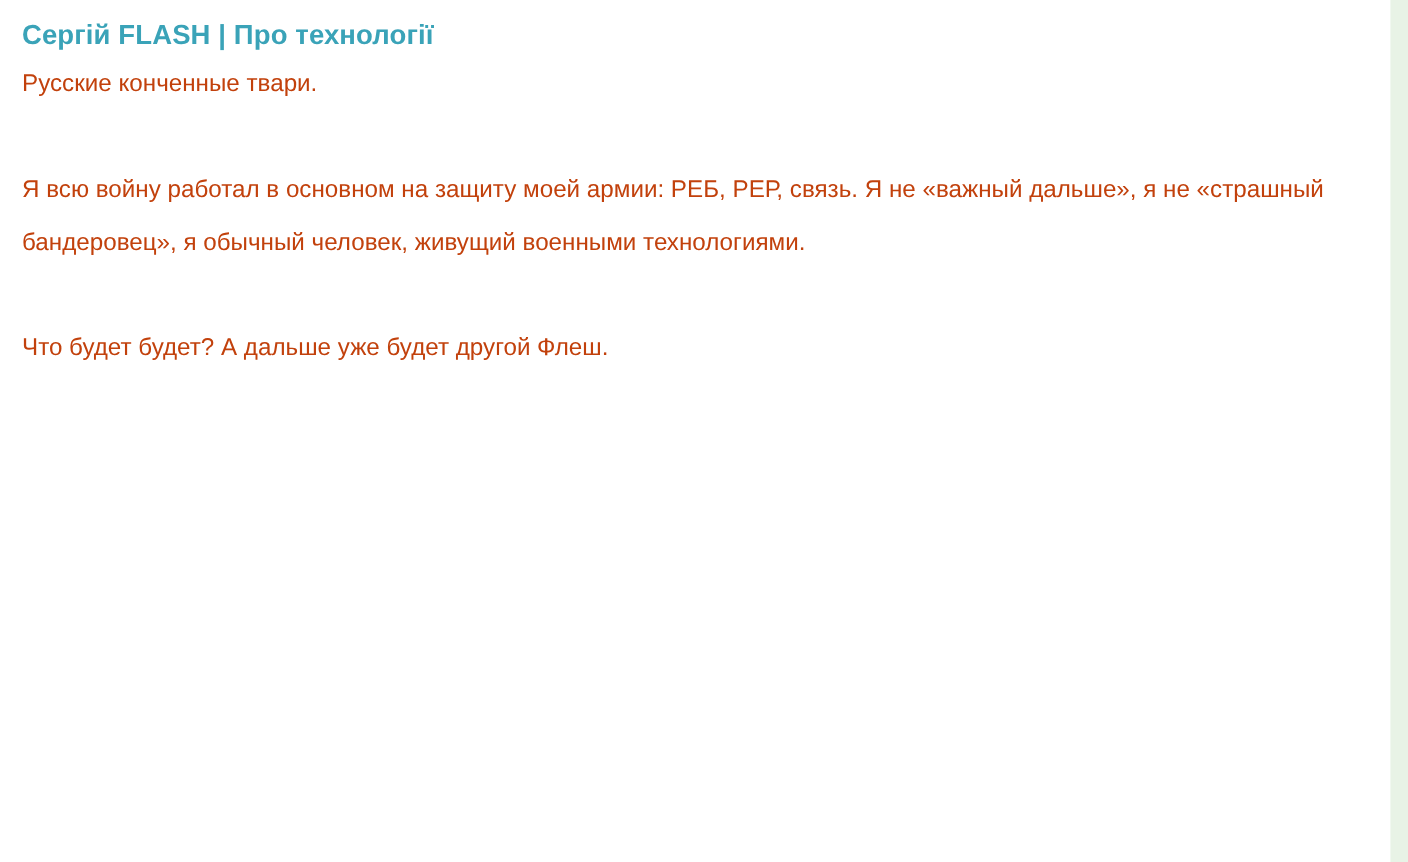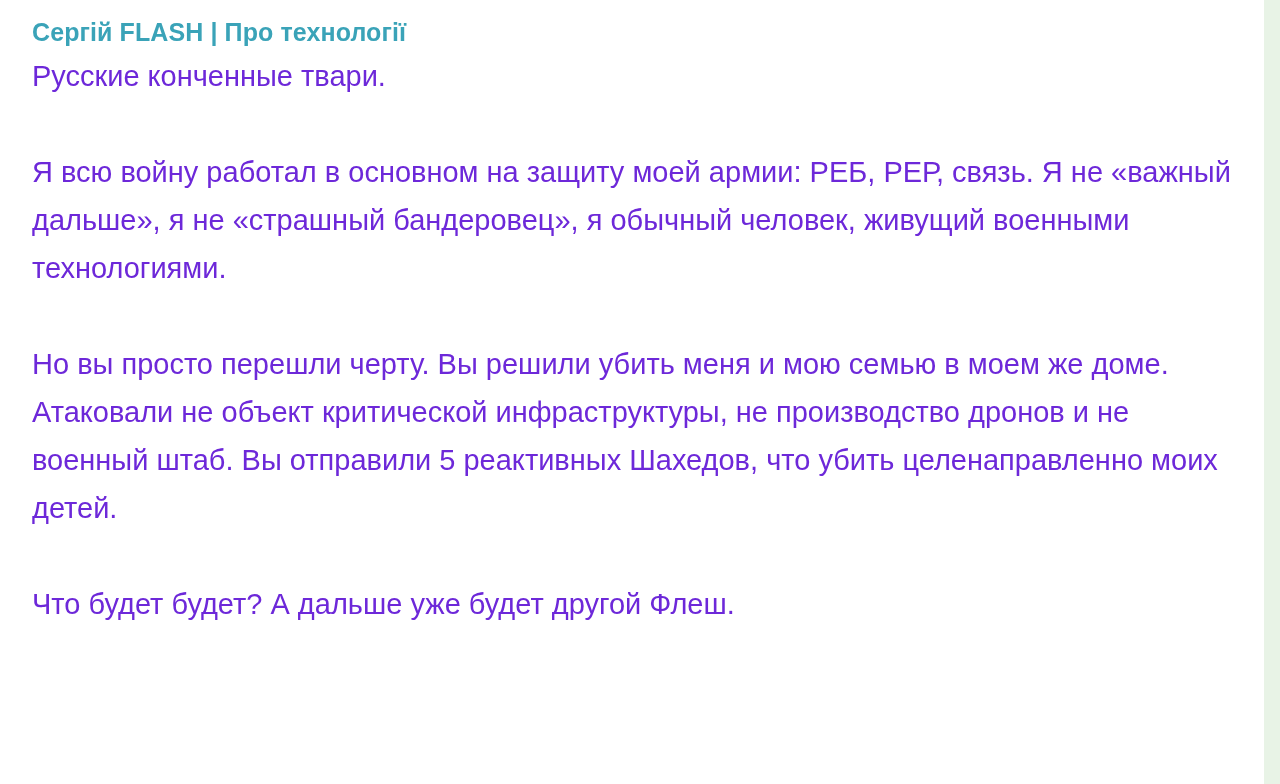--- a/index.html
+++ b/index.html
@@ -27,35 +27,35 @@
     right: 0;
     width: 16px;
     height: 784px;
     background: #e8f3e6;
   }
   .post {
     position: absolute;
     top: 0;
     left: 0;
     width: 1264px;
-    padding: 16px 14px 0 32px;
+    padding: 16px 14px 0 20px;
     box-sizing: border-box;
   }
   .channel-title {
     color: #3aa3b8;
     font-size: 25px;
     font-weight: bold;
     line-height: 32px;
     letter-spacing: 0.1px;
     margin: 0 0 4px 0;
     white-space: nowrap;
   }
   .post-body {
-    color: #6d28d9;
-    font-size: 29px;
+    color: #c2410c;
+    font-size: 22px;
     line-height: 48px;
     font-weight: 400;
   }
   .para {
     margin: 0;
   }
   .para + .para {
     margin-top: 48px;
   }
 </style>
@@ -66,19 +66,18 @@
 
   <div class="edge-tint"></div>
 
   <article class="post">
 
     <div class="channel-title">Сергій FLASH | Про технології</div>
 
     <div class="post-body">
       <p class="para">Русские конченные твари.</p>
       <p class="para">Я всю войну работал в основном на защиту моей армии: РЕБ, РЕР, связь. Я не «важный дальше», я не «страшный бандеровец», я обычный человек, живущий военными технологиями.</p>
-      <p class="para">Но вы просто перешли черту. Вы решили убить меня и мою семью в моем  же доме. Атаковали не объект критической инфраструктуры, не производство дронов и не военный штаб. Вы отправили 5 реактивных Шахедов, что убить целенаправленно моих детей.</p>
       <p class="para">Что будет будет? А дальше уже будет другой Флеш.</p>
     </div>
 
   </article>
 
 </div>
 
 </body></html>

